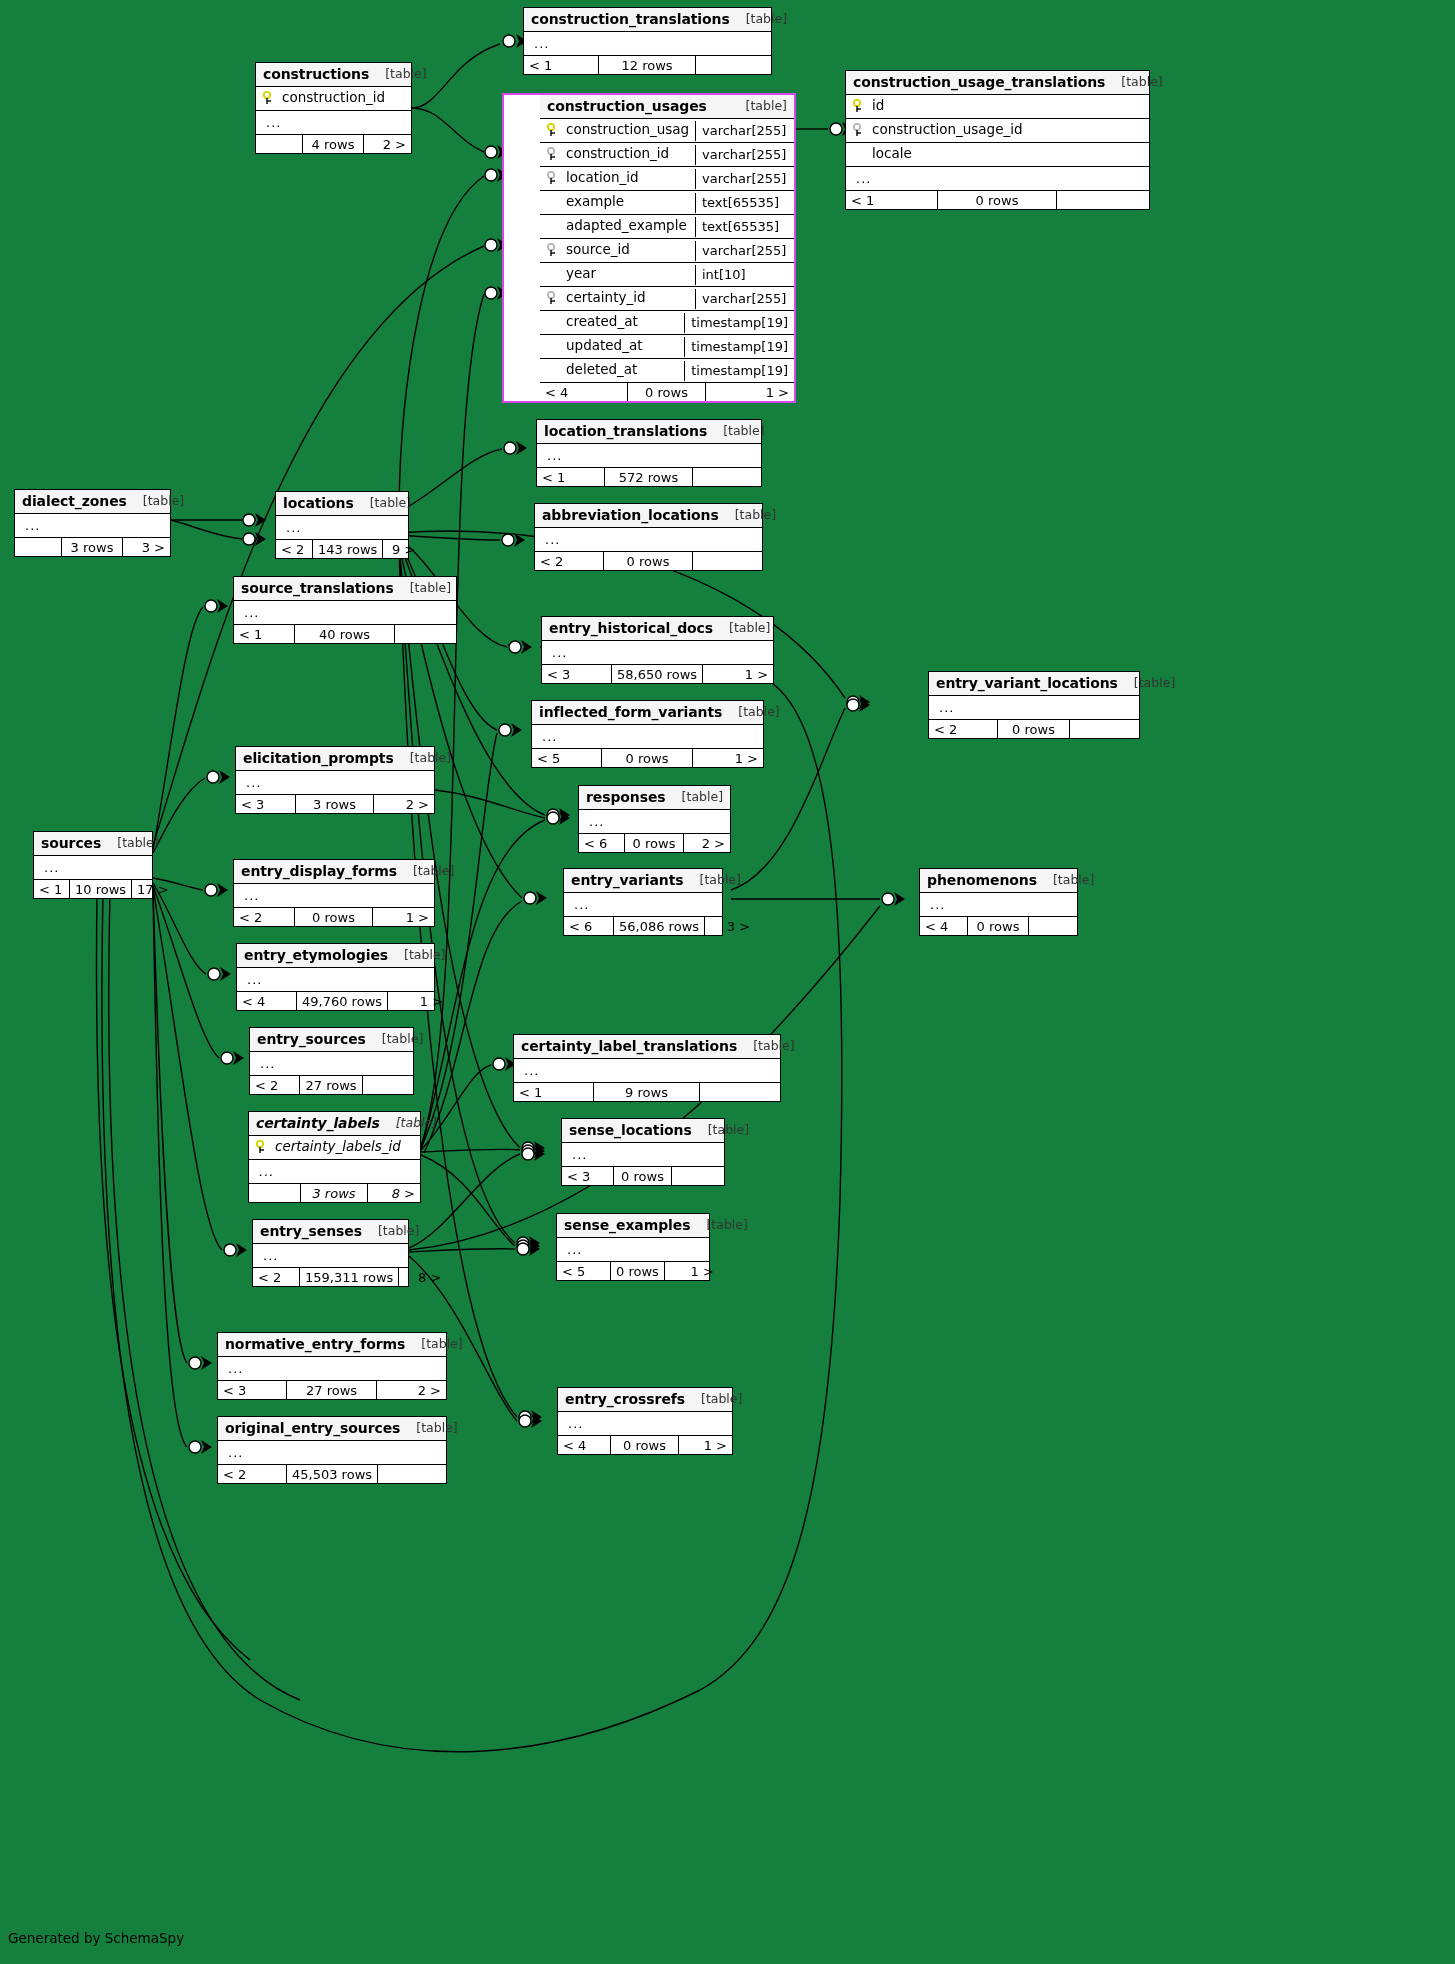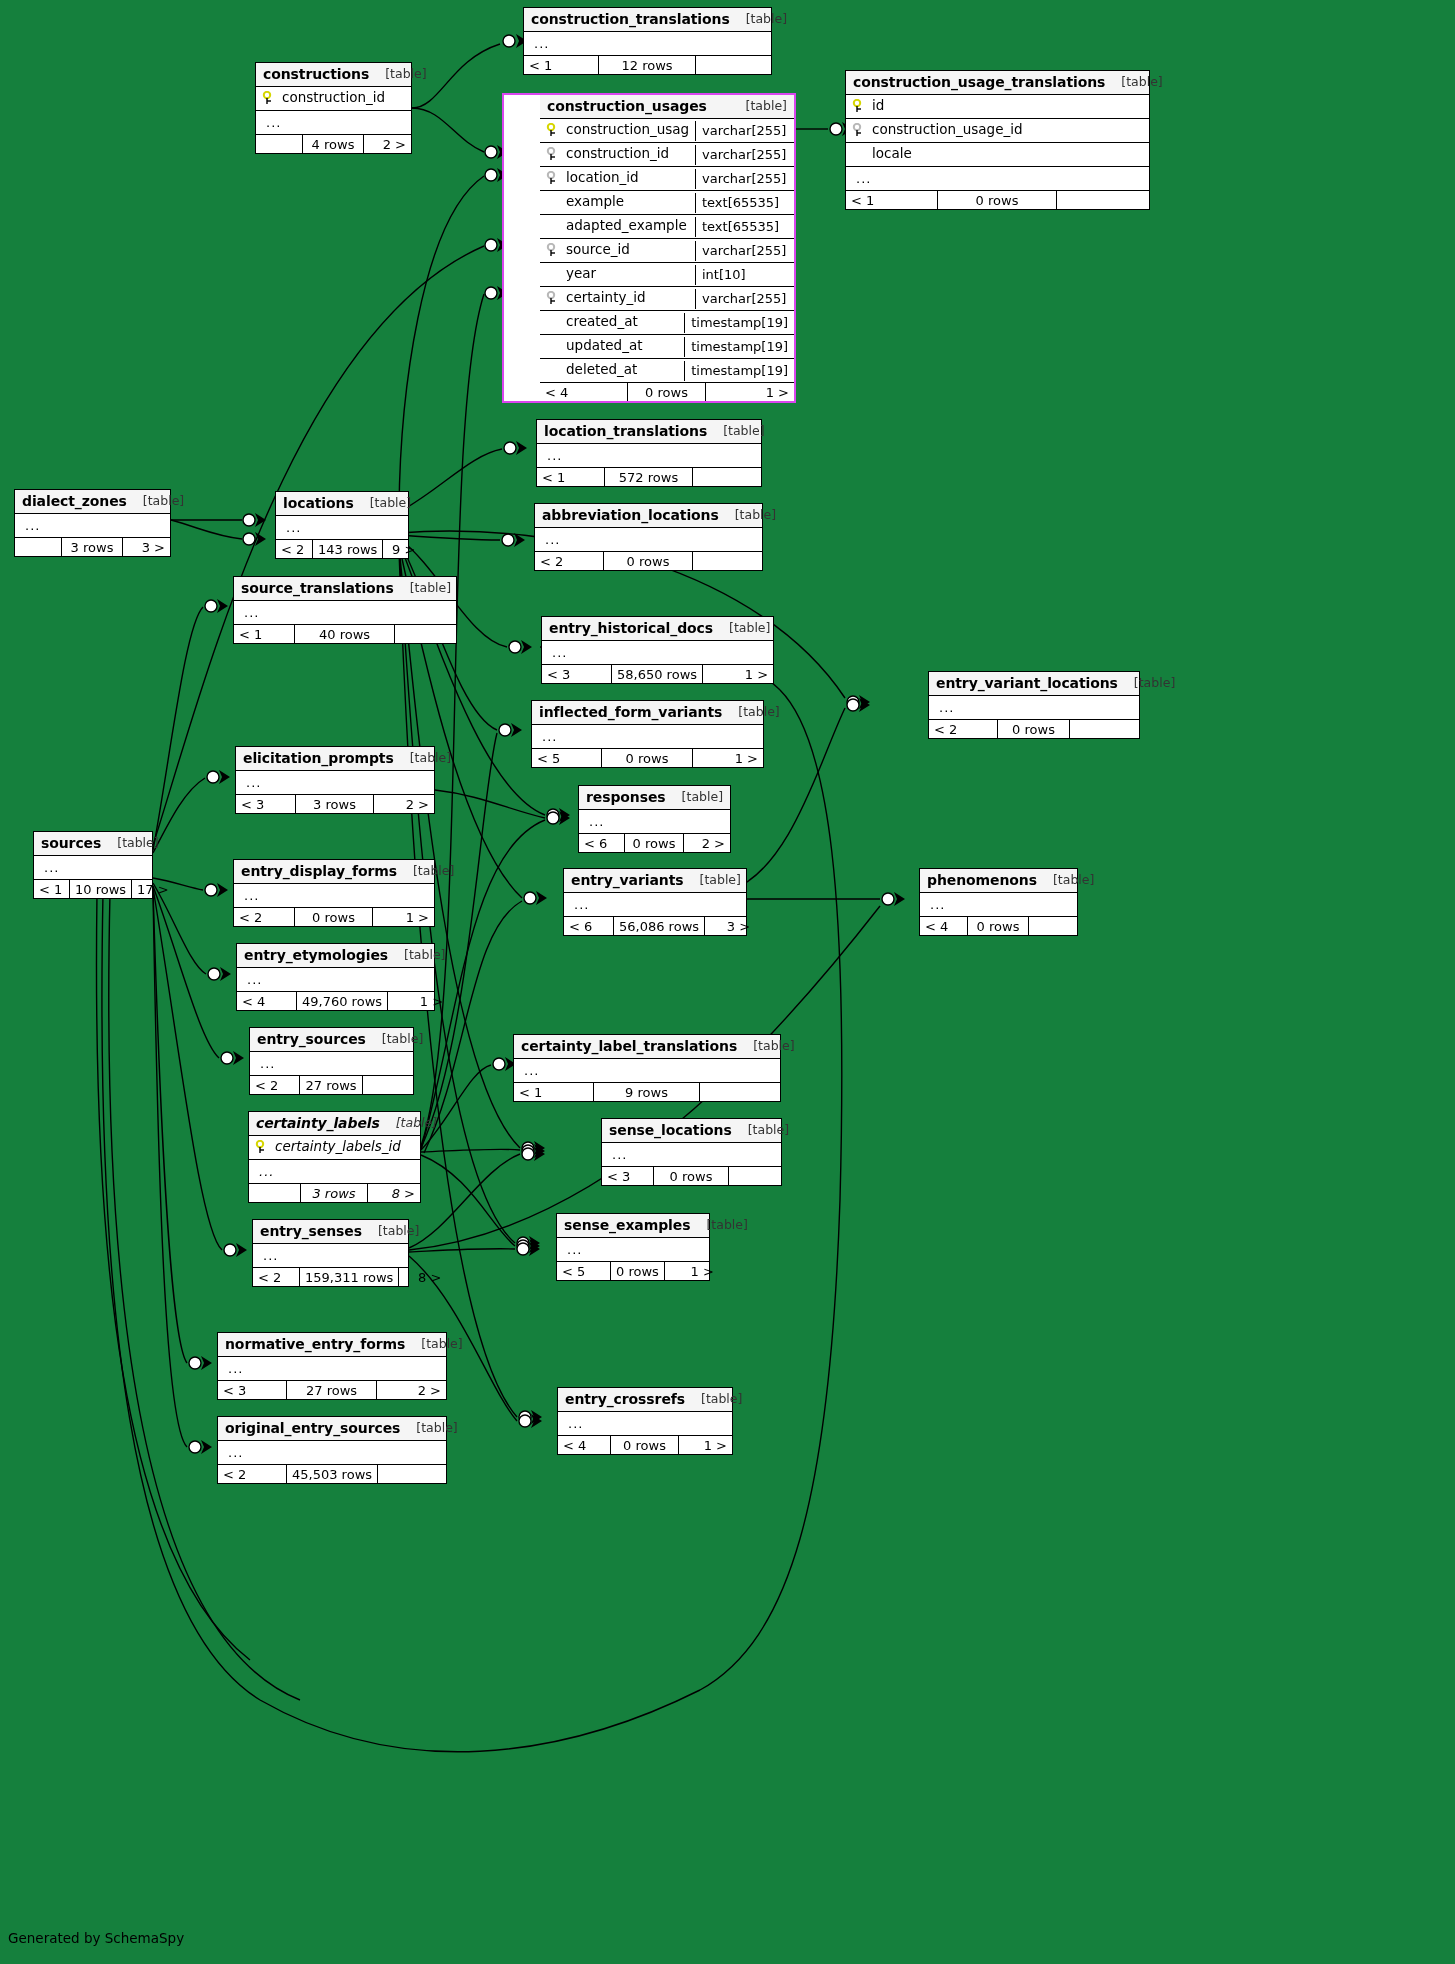--- a/index.html
+++ b/index.html
@@ -638,21 +638,21 @@
           <div class="col dots">
             <span class="cname">...</span>
           </div>
         </div>
         <div class="foot">
           <div class="fl" style="flex: 0 0 61px;">&lt; 2</div>
           <div class="fc">0 rows</div>
           <div class="fr" style="flex: 0 0 61px;">1 &gt;</div>
         </div>
       </div>
-      <div class="tbl" style="left: 563px; top: 868px; width: 184px;">
+      <div class="tbl" style="left: 563px; top: 868px; width: 160px;">
         <div class="hdr">
           <span class="tname">entry_variants</span>
           <span class="ttag">[table]</span>
         </div>
         <div class="cols">
           <div class="col dots">
             <span class="cname">...</span>
           </div>
         </div>
         <div class="foot">
@@ -742,21 +742,21 @@
           <div class="col dots">
             <span class="cname">...</span>
           </div>
         </div>
         <div class="foot">
           <div class="fl" style="flex: 0 0 52px;"></div>
           <div class="fc">3 rows</div>
           <div class="fr" style="flex: 0 0 52px;">8 &gt;</div>
         </div>
       </div>
-      <div class="tbl" style="left: 561px; top: 1118px; width: 181px; margin-left: 40px;">
+      <div class="tbl" style="left: 561px; top: 1118px; width: 164px;">
         <div class="hdr">
           <span class="tname">sense_locations</span>
           <span class="ttag">[table]</span>
         </div>
         <div class="cols">
           <div class="col dots">
             <span class="cname">...</span>
           </div>
         </div>
         <div class="foot">

